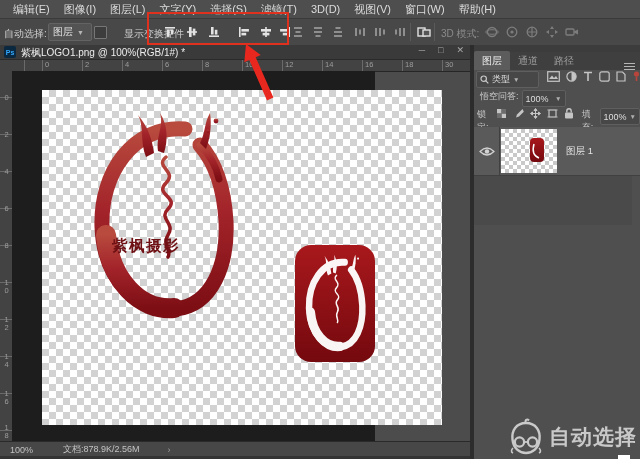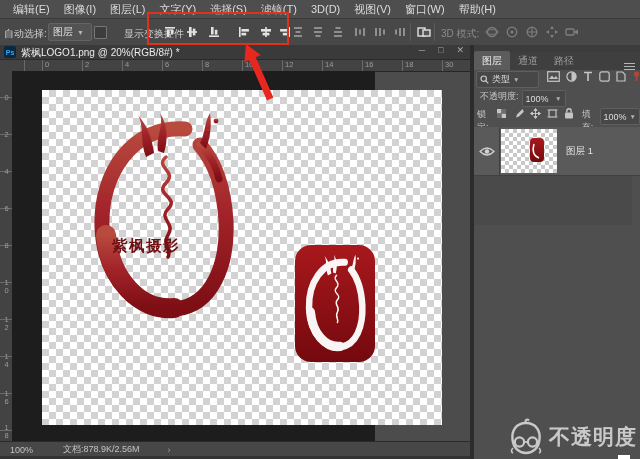--- a/index.html
+++ b/index.html
@@ -250,21 +250,21 @@
     </div>
   </div>
 
   <div class="ann-box"></div>
   <svg class="ann-arrow" width="50" height="70">
     <polygon points="11,2 9.3,20.3 14.3,18.1 32,58.4 38.4,55.6 20.7,15.3 25.7,13.1" fill="#e8281e"></polygon>
   </svg>
 
   <div class="tabbar">
     <div class="psbadge">Ps</div>
-    <span class="doctitle">紫枫LOGO1.png @ 20%(RGB/8#) *</span>
+    <span class="doctitle">紫枫LOGO1.png @ 100%(RGB/1#) *</span>
     <div class="winctl">
       <span>─</span>
       <span>□</span>
       <span>✕</span>
     </div>
   </div>
 
   <div class="rcorner"></div>
   <div class="hruler">
     <span class="hru-n" style="left:33px">0</span>
@@ -364,21 +364,21 @@
       </span>
       <span class="licon" style="margin-left:7px">
         <svg width="7" height="11">
             <circle cx="3.5" cy="3" r="2.6" fill="#b8453c"></circle>
             <path d="M3.5 5.5 V10" stroke="#b8453c" stroke-width="1.6"></path>
           </svg>
       </span>
     </div>
 
     <div class="prow" style="top:45px;height:17px">
-      <span style="margin-left:6px">不透明度:</span>
+      <span style="margin-left:6px">悟空问答:</span>
       <div class="field" style="margin-left:3px;width:36px;justify-content:space-between">
         <span>100%</span>
         <span class="car">▼</span>
       </div>
     </div>
 
     <div class="prow" style="top:63px;height:17px">
       <span style="margin-left:3px">锁定:</span>
       <span class="licon" style="margin-left:4px">
         <svg width="11" height="11">
@@ -437,18 +437,18 @@
 
     <div class="watermark">
       <svg width="36" height="38" viewBox="0 0 36 38">
         <path d="M18 5 C8 5 3.5 13 4.5 21.5 C5.5 30.5 11.5 35 18 35 C24.5 35 30.5 30.5 31.5 21.5 C32.5 13 28 5 18 5 Z" fill="none" stroke="#c9c9c9" stroke-width="2.4"></path>
         <path d="M18 5 C16.5 2 19 0.5 21 2.5" fill="none" stroke="#c9c9c9" stroke-width="2"></path>
         <circle cx="11.5" cy="24" r="4.6" fill="none" stroke="#c9c9c9" stroke-width="2.2"></circle>
         <circle cx="24.5" cy="24" r="4.6" fill="none" stroke="#c9c9c9" stroke-width="2.2"></circle>
         <path d="M16 24 H20" stroke="#c9c9c9" stroke-width="1.8"></path>
         <path d="M5 30 C3 32 3 34 5 35 M31 30 C33 32 33 34 31 35" fill="none" stroke="#c9c9c9" stroke-width="1.6"></path>
       </svg>
-      <span class="wm-text">不透明度</span>
+      <span class="wm-text">自动选择</span>
     </div>
     <div class="wm-corner"></div>
   </div>
 
 </div>
 
 </body></html>

